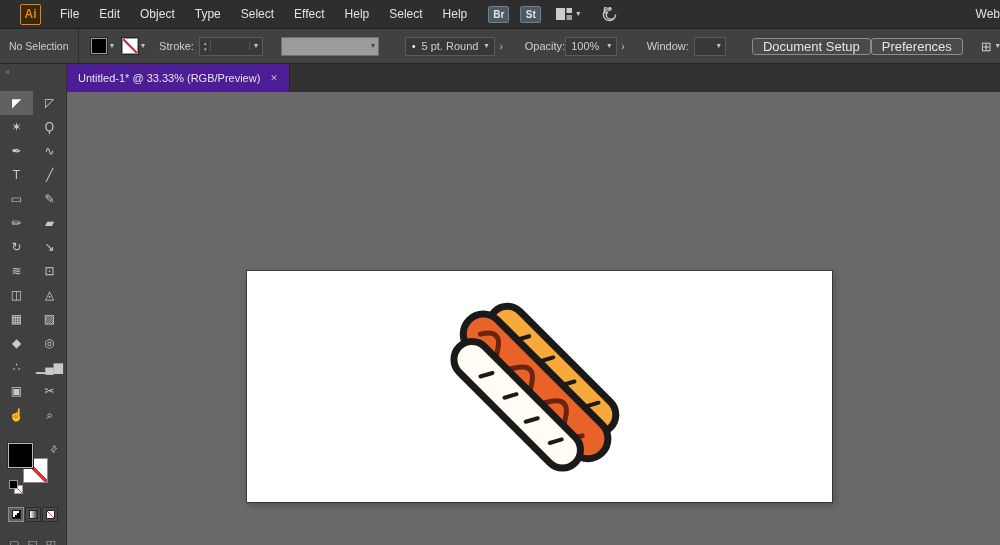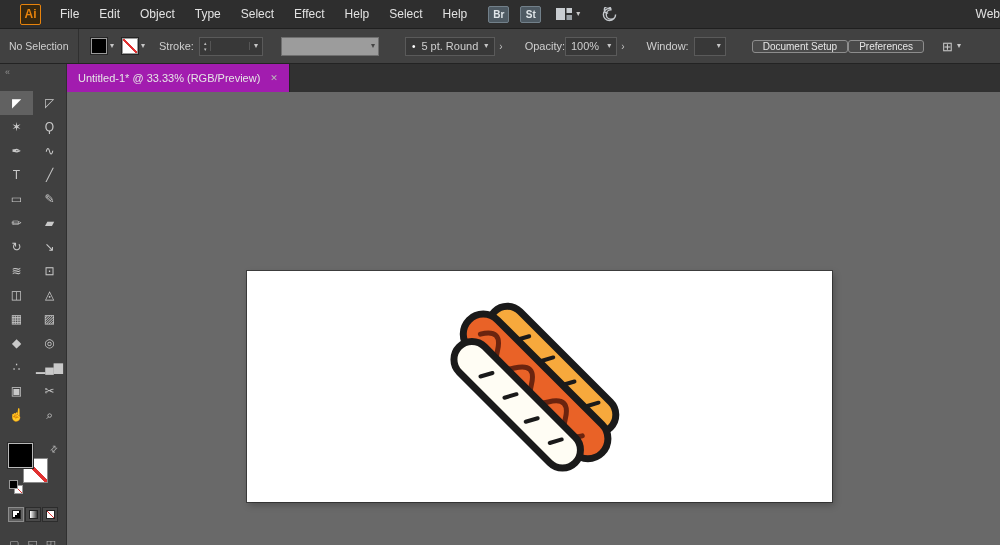--- a/index.html
+++ b/index.html
@@ -32,21 +32,21 @@
   }
   .ws-switch { margin-left:15px; display:flex; align-items:center; gap:4px; }
   .chev { font-size:8px; color:#c6c6c6; line-height:1; }
   .swirl { margin-left:22px; display:flex; align-items:center; }
   .ws-label { margin-left:auto; padding-right:0; white-space:nowrap; }
 
   
   .controlbar {
     height:36px; min-height:36px; background:#414141;
     border-top:1px solid #1f1f1f; border-bottom:1px solid #232323;
-    display:flex; align-items:center; font-size:11px; color:#cfcfcf; z-index:3;
+    display:flex; align-items:center; font-size:11px; color:#cfcfcf; z-index:3;justify-content:space-between;
   }
   .status { width:79px; align-self:stretch; display:flex; align-items:center;
     padding-left:9px; border-right:1px solid #2f2f2f; font-size:10.5px; }
   .swatch-combo { display:flex; align-items:center; gap:3px; }
   .swatch { width:16px; height:16px; border:1px solid #9a9a9a; box-shadow:0 0 0 1px #262626; }
   .swatch.fill { background:#000; }
   .none-bg { background-color:#fff;
     background-image:linear-gradient(to top right, transparent 44%, #e03131 44%, #e03131 56%, transparent 56%); }
   .lbl { white-space:nowrap; }
   .field { display:flex; align-items:center; height:19px; background:#383838; border:1px solid #5a5a5a; }
@@ -57,21 +57,21 @@
   .stepper .dd { padding:0 4px; border-left:1px solid #555; }
   .profile { width:98px; height:19px; background:#9c9c9c; border:1px solid #6f6f6f;
     display:flex; align-items:center; justify-content:flex-end; }
   .profile .chev { color:#454545; padding-right:3px; }
   .brush { gap:6px; padding:0 6px; }
   .brush .dot { color:#fff; font-size:10px; }
   .flyout { margin-left:4px; color:#c2c2c2; font-size:10px; }
   .opacity-field { gap:8px; padding:0 5px; }
   .style-field { width:32px; justify-content:flex-end; padding:0 4px; }
   .cbtn { border:1px solid #8d8d8d; background:#4a4a4a; border-radius:3px;
-    padding:0 10px; font-size:10px; color:#e6e6e6; white-space:nowrap; }
+    padding:0 10px; font-size:13px; color:#e6e6e6; white-space:nowrap; }
   .xform { display:flex; align-items:center; gap:4px; color:#c9c9c9; font-size:13px; }
 
   
   .main { flex:1; display:flex; min-height:0; }
 
   
   .toolbar { width:67px; min-width:67px; background:#404040;
     border-right:1px solid #303030; overflow:hidden; }
   .tb-head { font-size:9px; color:#909090; padding:3px 0 1px 5px; height:15px; }
   .tools { display:grid; grid-template-columns:33px 33px; grid-auto-rows:24px; margin-top:12px; }
@@ -97,21 +97,21 @@
   .mode.active { background:#606060; border-color:#8d8d8d; }
   .chip { width:9px; height:9px; border:1px solid #222; }
   .chip-color { background:linear-gradient(135deg, #ffffff 50%, #000000 50%); }
   .chip-grad { background:linear-gradient(90deg, #ffffff, #3a3a3a); }
 
   .drawmodes { display:flex; gap:8px; margin:16px 0 0 9px; color:#b5b5b5; font-size:11px; }
 
   
   .work { flex:1; display:flex; flex-direction:column; min-width:0; }
   .tabstrip { height:28px; min-height:28px; background:#313131; display:flex; align-items:stretch; }
-  .tab { display:flex; align-items:center; gap:10px; background:#a21caf;
+  .tab { display:flex; align-items:center; gap:10px; background:#4c1d95;
     padding:0 11px; font-size:11px; color:#e6e6e6; border-right:1px solid #232323; white-space:nowrap; }
   .tab .close { font-size:9px; color:#bababa; }
 
   .canvas { flex:1; position:relative; background:#696969; overflow:hidden; }
   .artboard { position:absolute; left:180px; top:179px; width:585px; height:231px;
     background:#ffffff; box-shadow:0 0 0 1px rgba(0,0,0,0.4), 2px 3px 7px rgba(0,0,0,0.25); }
   .hotdog { position:absolute; left:170px; top:4px; }
 </style>
 </head>
 <body>

